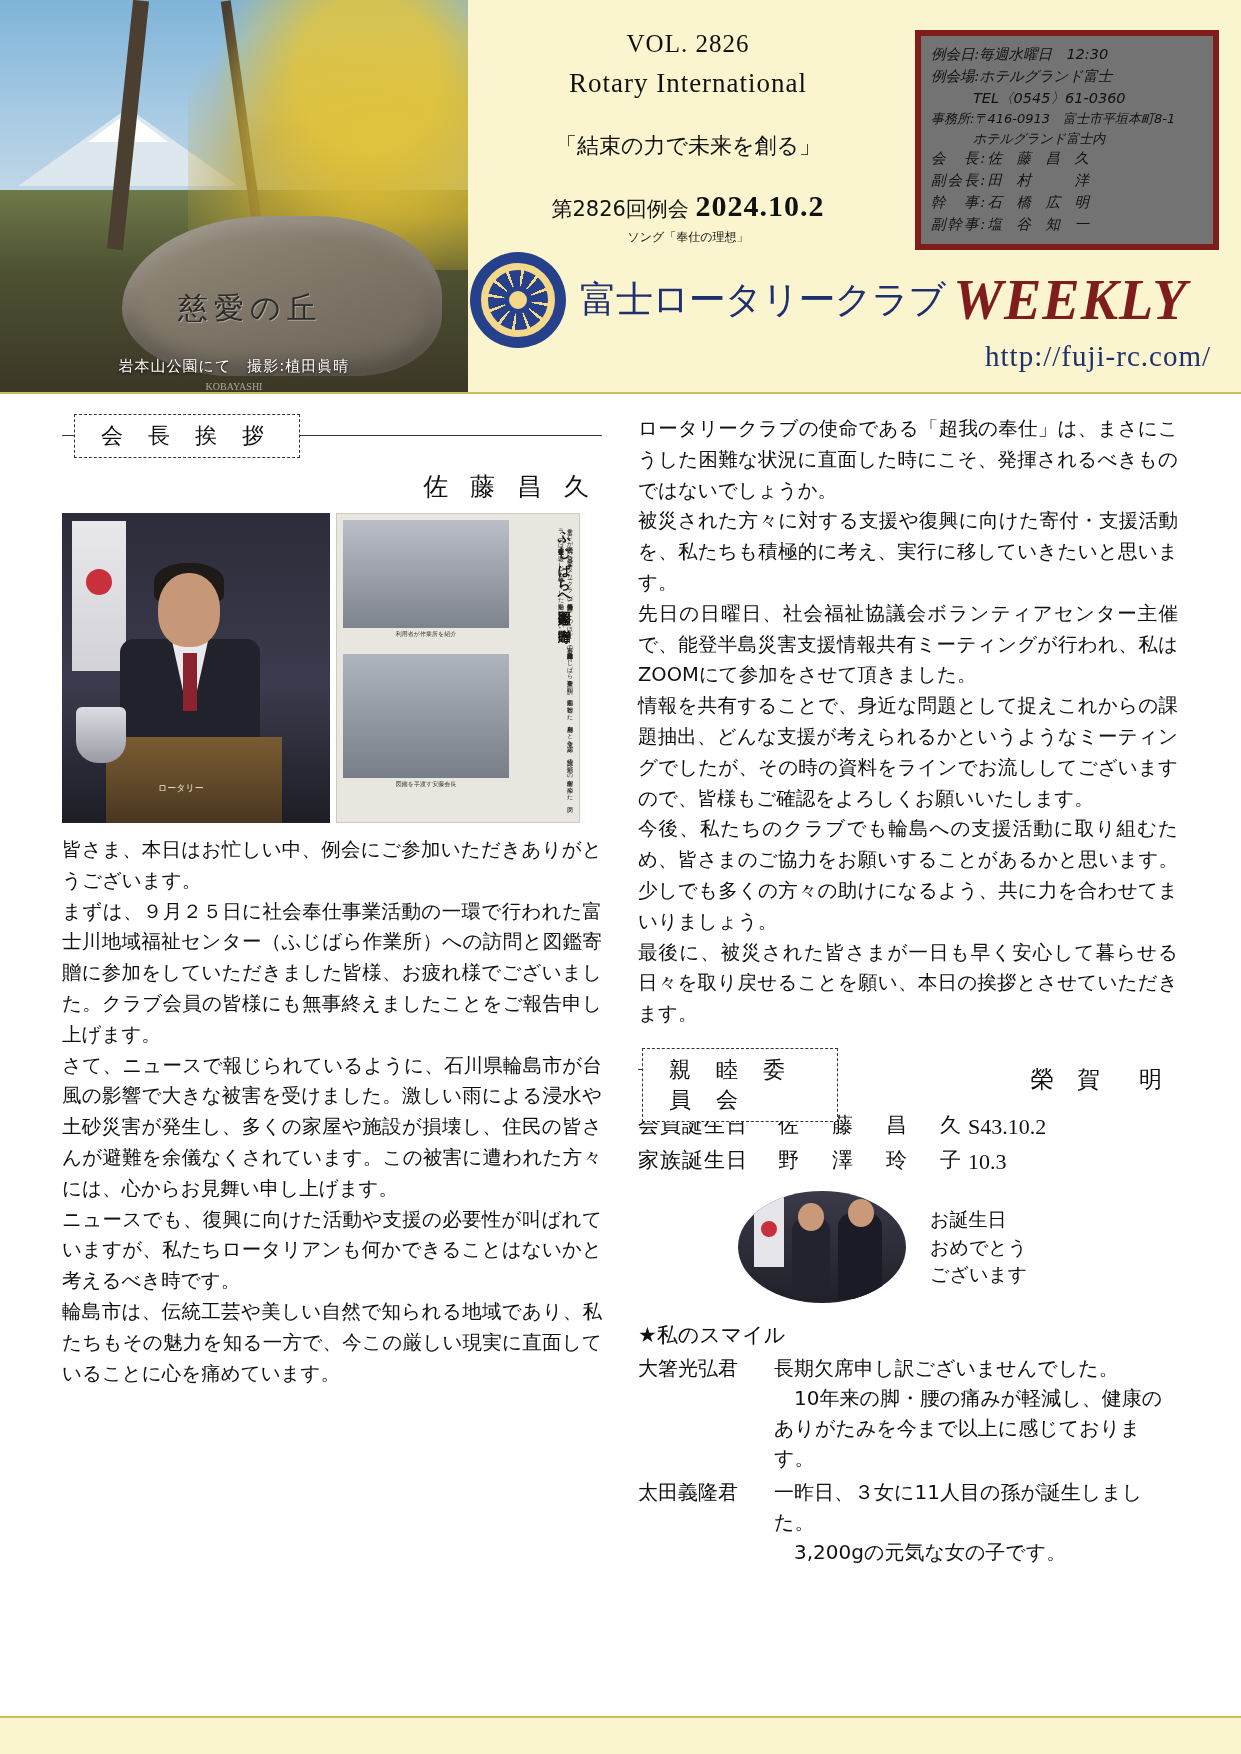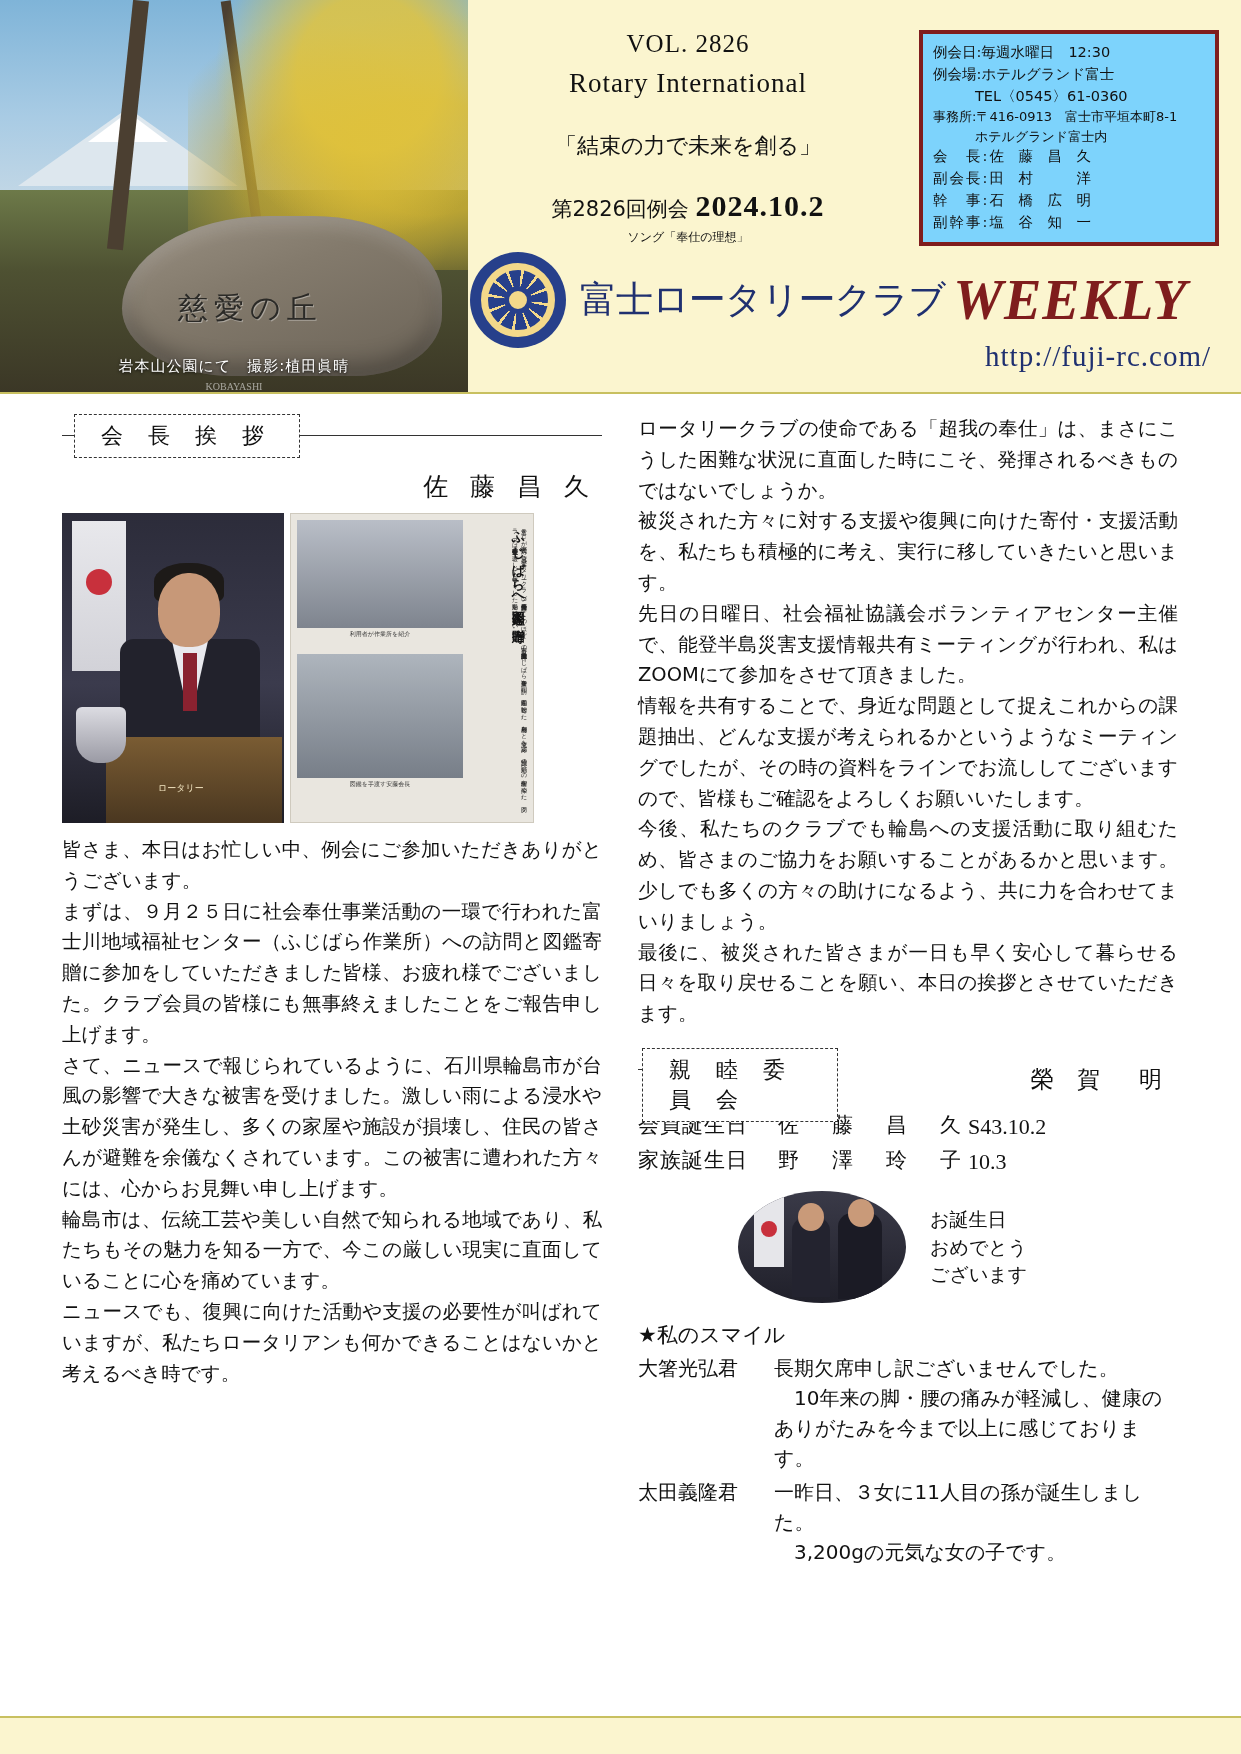--- a/index.html
+++ b/index.html
@@ -137,26 +137,27 @@
   .song {
     margin-top: 6px;
     font-family: "DejaVu Sans", sans-serif;
     font-size: 12px;
   }
 
   .info-box {
     position: absolute;
     right: 22px; top: 30px;
     width: 272px;
-    border: 4px solid #7f1d1d;
+    border: 6px solid #7f1d1d;
     padding: 8px 10px 9px 10px;
     font-family: "DejaVu Sans", sans-serif;
     font-size: 14.5px;
     line-height: 1.5;
-    background: #7dd3fc;
+    background: #737373;
+    font-style: italic;
   }
   .info-box .indent { padding-left: 42px; }
   .info-box .small { font-size: 13px; }
   .info-row { white-space: nowrap; }
   .info-label { display: inline-block; letter-spacing: 2px; }
 
   .brandrow {
     position: absolute;
     left: 470px; top: 252px;
     width: 760px;
@@ -257,21 +258,21 @@
     letter-spacing: 7px;
     margin: 12px 6px 0 0;
   }
 
   .photos {
     display: flex;
     gap: 6px;
     margin-top: 10px;
   }
   .photo-person {
-    width: 222px; height: 310px;
+    width: 268px; height: 310px;
     background: linear-gradient(#2c2c3a 0%, #3b3b4d 55%, #1d1d26 100%);
     position: relative;
     overflow: hidden;
     flex: none;
   }
   .pp-flag {
     position: absolute; left: 10px; top: 8px; width: 54px; height: 150px;
     background: linear-gradient(180deg,#e8e8ec 0%, #d2d2d8 100%);
   }
   .pp-flag::after {
@@ -534,22 +535,22 @@
         <div class="news-cap-b">図鑑を手渡す安藤会長</div>
         <div class="news-head">ふじばらへ図鑑を寄贈</div>
         <div class="news-body">富士ＲＣが対面式と交流　富士ロータリークラブ(安藤光博会長)はこのほど、富士市の障害者支援施設「ふじばら作業所」を訪問し、図鑑を寄贈した。利用者らと交流を深め、施設の活動への理解を深めた。同クラブは社会奉仕事業の一環として毎年こうした活動を続けている。</div>
       </div>
     </div>
 
     <div class="body-text">
       <p>皆さま、本日はお忙しい中、例会にご参加いただきありがとうございます。</p>
       <p>まずは、９月２５日に社会奉仕事業活動の一環で行われた富士川地域福祉センター（ふじばら作業所）への訪問と図鑑寄贈に参加をしていただきました皆様、お疲れ様でございました。クラブ会員の皆様にも無事終えましたことをご報告申し上げます。</p>
       <p>さて、ニュースで報じられているように、石川県輪島市が台風の影響で大きな被害を受けました。激しい雨による浸水や土砂災害が発生し、多くの家屋や施設が損壊し、住民の皆さんが避難を余儀なくされています。この被害に遭われた方々には、心からお見舞い申し上げます。</p>
+      <p>ニュースでも、復興に向けた活動や支援の必要性が叫ばれていますが、私たちロータリアンも何かできることはないかと考えるべき時です。</p>
       <p>輪島市は、伝統工芸や美しい自然で知られる地域であり、私たちもその魅力を知る一方で、今この厳しい現実に直面していることに心を痛めています。</p>
-      <p>ニュースでも、復興に向けた活動や支援の必要性が叫ばれていますが、私たちロータリアンも何かできることはないかと考えるべき時です。</p>
     </div>
   </div>
 
   <div class="col-right">
 
     <div class="body-text">
       <p>ロータリークラブの使命である「超我の奉仕」は、まさにこうした困難な状況に直面した時にこそ、発揮されるべきものではないでしょうか。</p>
       <p>被災された方々に対する支援や復興に向けた寄付・支援活動を、私たちも積極的に考え、実行に移していきたいと思います。</p>
       <p>先日の日曜日、社会福祉協議会ボランティアセンター主催で、能登半島災害支援情報共有ミーティングが行われ、私はZOOMにて参加をさせて頂きました。</p>
       <p>情報を共有することで、身近な問題として捉えこれからの課題抽出、どんな支援が考えられるかというようなミーティングでしたが、その時の資料をラインでお流ししてございますので、皆様もご確認をよろしくお願いいたします。</p>

